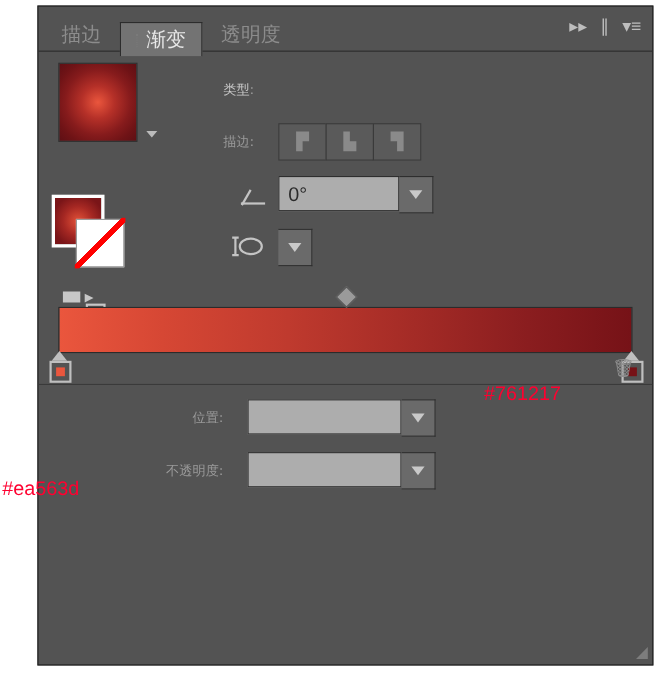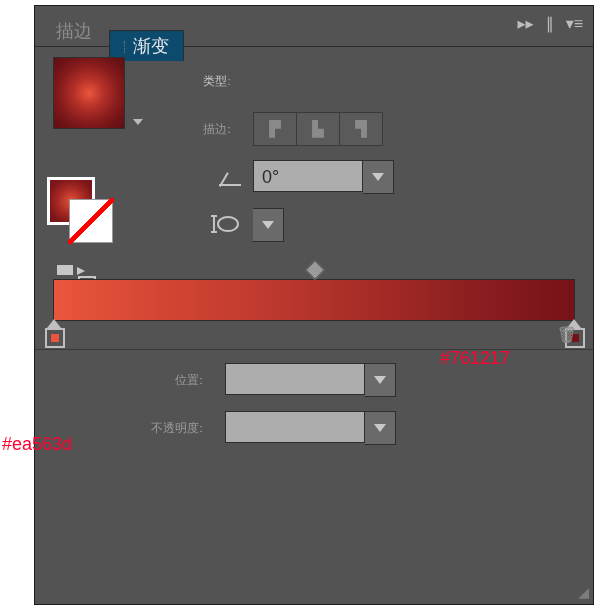--- a/index.html
+++ b/index.html
@@ -1,21 +1,21 @@
 <!DOCTYPE html>
 <html><head>
 <meta charset="utf-8">
 <style>
   html,body{margin:0;padding:0;background:#fff;font-family:"Microsoft YaHei","SimSun",Arial,sans-serif;font-size:15px;color:#bdbdbd}
   .stage{position:relative;width:600px;height:613px}
   .panel{position:absolute;left:34px;top:5px;width:560px;height:600px;background:#535353;border:1px solid #1d1d1d;box-sizing:border-box}
   
   .tabs{position:relative;height:40px;border-bottom:1px solid #2c2c2c;display:flex;align-items:flex-end;padding-left:6px}
   .tab{height:30px;line-height:30px;padding:0 14px;color:#8c8c8c;font-size:18px;border:1px solid transparent;border-bottom:none;margin-top:1px;margin-right:2px;cursor:pointer}
-  .tab.active{color:#e8e8e8;border-color:#2c2c2c;background:#0c4a6e;position:relative;top:15px}
+  .tab.active{color:#e8e8e8;border-color:#2c2c2c;background:#737373;position:relative;top:5px}
   .tab.withsep::before{content:"";display:inline-block;width:0;height:12px;border-left:1px dotted #7a7a7a;margin-right:8px;vertical-align:-1px}
   .panelmenu{position:absolute;right:10px;top:8px;display:flex;gap:12px;color:#bdbdbd}
   .panelmenu span{font-size:16px}
   
   .body{position:relative;padding:10px 18px}
   .row{display:flex;align-items:center;height:48px;gap:12px}
   .label{width:96px;text-align:right;font-size:12px;color:#9a9a9a}
   .label.light{color:#c9c9c9}
   .colon{margin:0 6px 0 -4px;color:#9a9a9a}
   .swatch-big{width:70px;height:70px;background:radial-gradient(circle at 50% 50%,#ea563d 0%,#b53028 30%,#861b1c 60%,#6f1316 80%,#5e0f14 100%);border:1px solid #2f2f2f}
@@ -52,20 +52,21 @@
 </style>
 </head>
 <body>
 
 <div class="stage">
   <div class="panel">
 
     <div class="tabs">
       <div class="tab">描边</div>
       <div class="tab withsep active">渐变</div>
+      <div class="tab">透明度</div>
       <div class="panelmenu">
         <span>▸▸</span>
         <span>∥</span>
         <span>▾≡</span>
       </div>
     </div>
 
     <div class="body">
 
       <div style="display:flex;align-items:flex-start;gap:20px">

